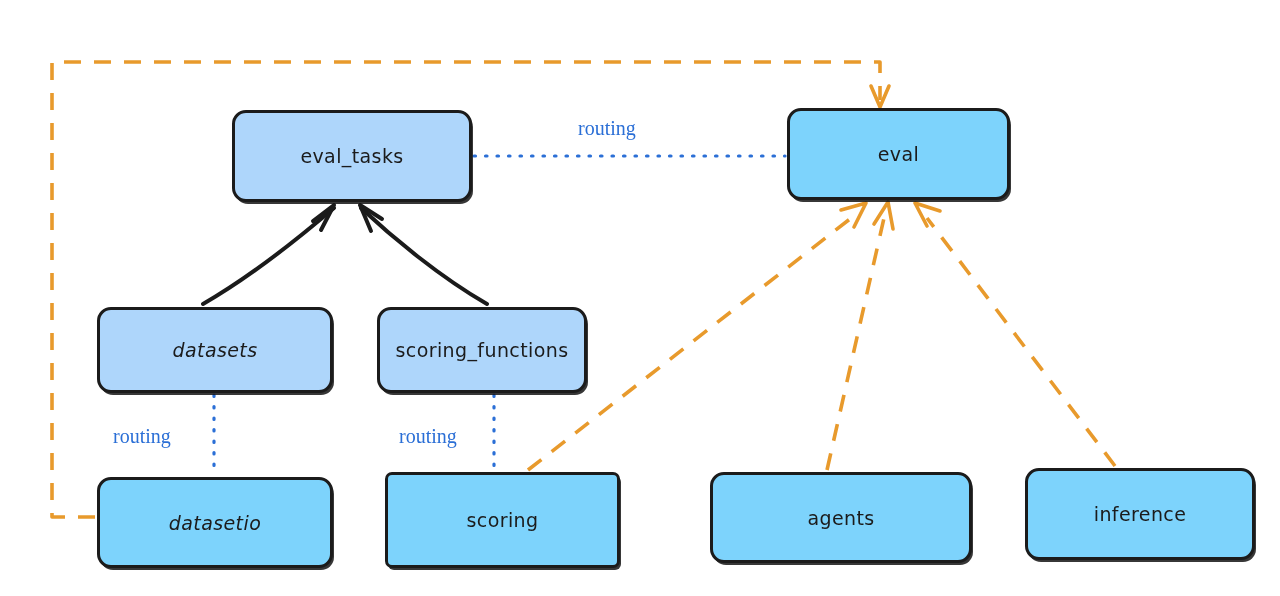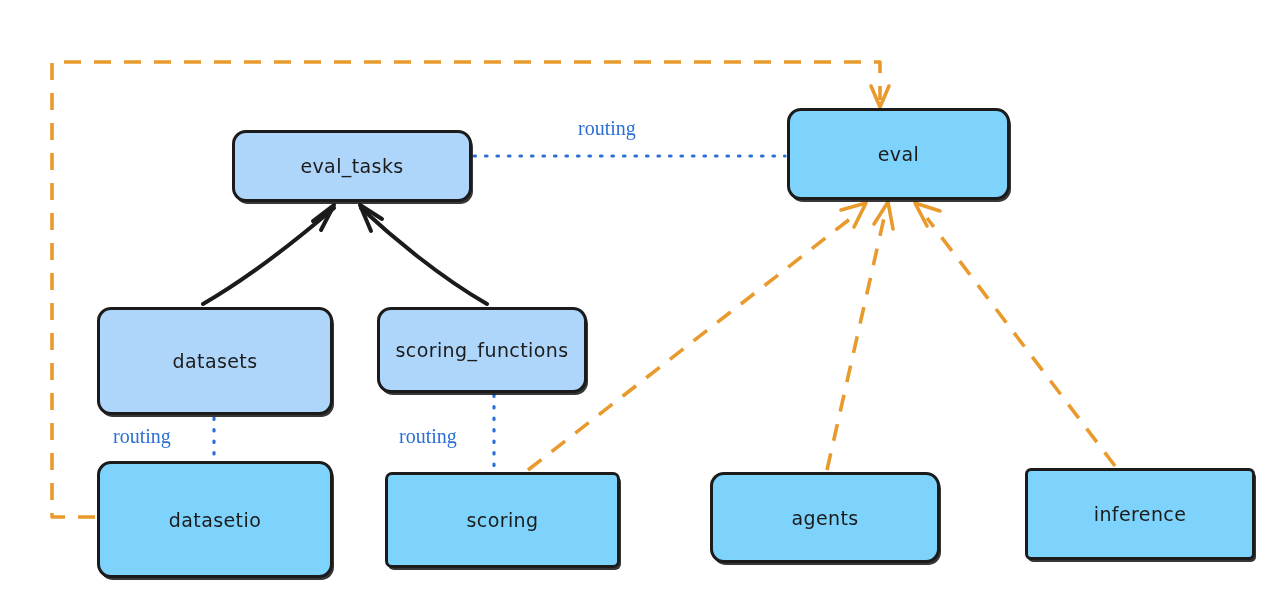--- a/index.html
+++ b/index.html
@@ -94,49 +94,49 @@
       <path d="M827 470 L 884 218" stroke="#e89a2c" stroke-width="3.6" fill="none" stroke-linecap="butt" stroke-dasharray="17 13"></path>
       <path d="M888 202 L 874 224 M888 202 L 893 229" stroke="#e89a2c" stroke-width="3.6" fill="none" stroke-linecap="round"></path>
     </g>
 
     <g>
       <path d="M1115 466 L 927 218" stroke="#e89a2c" stroke-width="3.6" fill="none" stroke-linecap="butt" stroke-dasharray="17 13"></path>
       <path d="M915 203 L 927 226 M915 203 L 940 211" stroke="#e89a2c" stroke-width="3.6" fill="none" stroke-linecap="round"></path>
     </g>
   </svg>
 
-  <div class="node blue" style="left:232px; top:110px; width:240px; height:72px;margin-top:20px;">
+  <div class="node blue" style="left:232px; top:110px; width:240px; height:92px;">
     <span class="node-label">eval_tasks</span>
   </div>
 
   <div class="node green" style="left:787px; top:108px; width:223px; height:92px;">
     <span class="node-label">eval</span>
   </div>
 
-  <div class="node blue" style="left:97px; top:307px; width:236px; height:108px;">
+  <div class="node blue" style="left:97px; top:307px; width:236px; height:86px;font-style:italic;">
     <span class="node-label">datasets</span>
   </div>
 
   <div class="node blue" style="left:377px; top:307px; width:210px; height:86px;">
     <span class="node-label">scoring_functions</span>
   </div>
 
-  <div class="node green" style="left:97px; top:461px; width:236px; height:117px;">
+  <div class="node green" style="left:97px; top:477px; width:236px; height:91px;font-style:italic;">
     <span class="node-label">datasetio</span>
   </div>
 
   <div class="node green" style="left:385px; top:472px; width:235px; height:96px;border-radius:7px;">
     <span class="node-label">scoring</span>
   </div>
 
-  <div class="node green" style="left:710px; top:472px; width:230px; height:91px;">
+  <div class="node green" style="left:710px; top:472px; width:262px; height:91px;">
     <span class="node-label">agents</span>
   </div>
 
-  <div class="node green" style="left:1025px; top:468px; width:230px; height:92px;border-radius:6px;">
+  <div class="node green" style="left:1025px; top:468px; width:230px; height:92px;">
     <span class="node-label">inference</span>
   </div>
 
   <div class="edge-label" style="left:578px; top:117px;">routing</div>
 
   <div class="edge-label" style="left:113px; top:425px;">routing</div>
 
   <div class="edge-label" style="left:399px; top:425px;">routing</div>
 
 </div>

